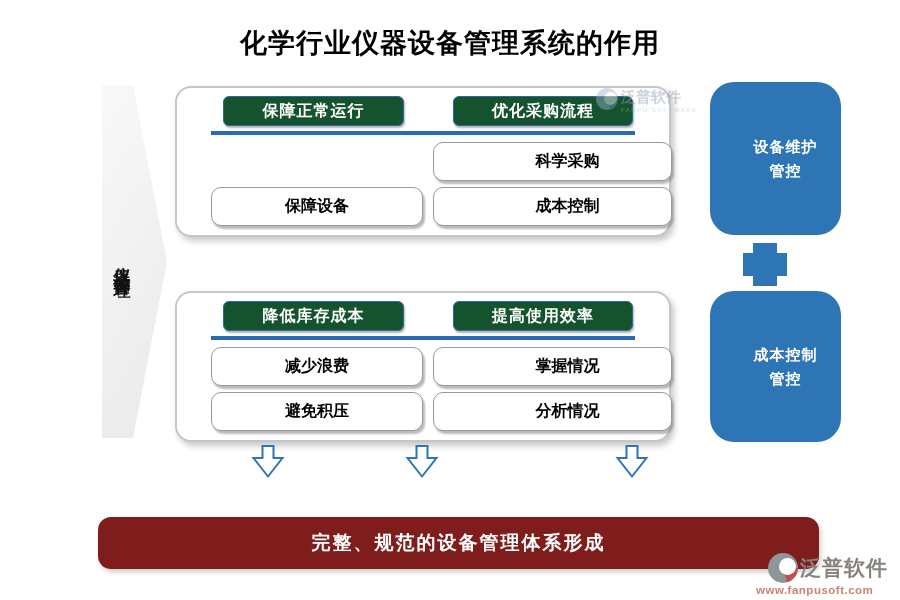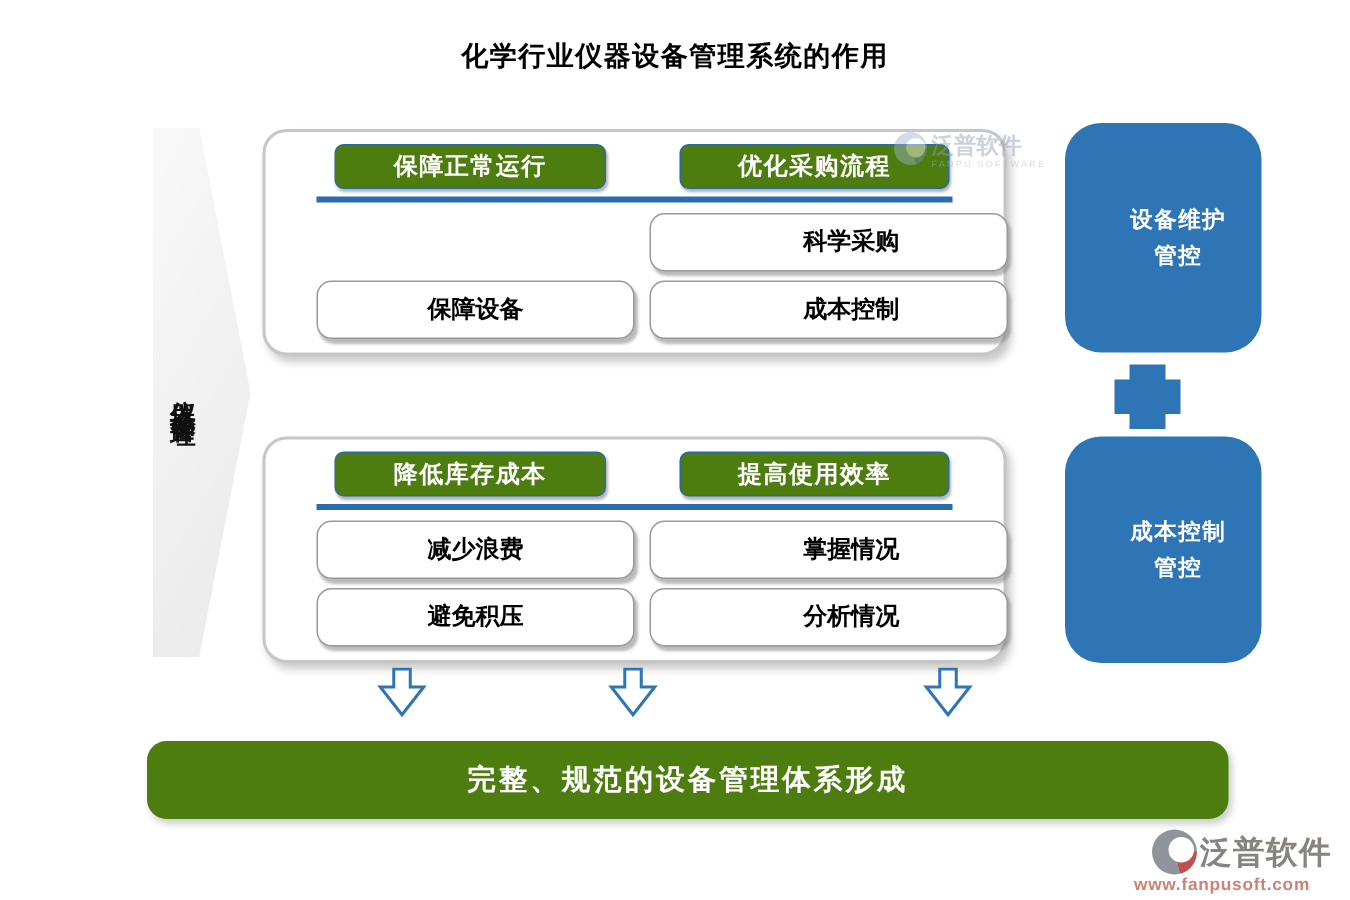--- a/index.html
+++ b/index.html
@@ -2,21 +2,21 @@
 <html><head>
 <meta charset="utf-8">
 <style>
   html,body { margin:0; padding:0; background:#ffffff; }
   .stage {
     position:relative; width:900px; height:600px; background:#ffffff;
     font-family:"Liberation Sans","DejaVu Sans",sans-serif; overflow:hidden;
   }
   .title {
     position:absolute; top:25px; left:0; width:100%; text-align:center;
-    font-size:18px; font-weight:700; color:#000; letter-spacing:1px;
+    font-size:27px; font-weight:700; color:#000; letter-spacing:1px;
   }
 
   
   .left-banner {
     position:absolute; left:100px; top:85px; width:67px; height:353px;
     background:linear-gradient(120deg,#f9f9f9,#e9e9e9);
     clip-path:polygon(3% 0%, 49% 0%, 100% 50%, 49% 100%, 3% 100%);
     filter:drop-shadow(2px 2px 3px rgba(0,0,0,0.15));
   }
   .left-banner-label {
@@ -30,21 +30,21 @@
   .panel {
     position:absolute; left:175px; width:492px; height:147px;
     background:#fff; border:2px solid #c6c6c6; border-radius:16px;
     box-shadow:3px 4px 6px rgba(0,0,0,0.22);
   }
   .panel-1 { top:86px; }
   .panel-2 { top:291px; }
 
   .hdr-btn {
     position:absolute; top:8px; height:28px; border-radius:6px;
-    background:#4d7c0f; border:1px solid #2a6aa5; color:#fff;
+    background:#14532d; border:1px solid #2a6aa5; color:#fff;
     font-size:16px; font-weight:700; letter-spacing:1px;
     display:flex; align-items:center; justify-content:center;
     box-shadow:1px 2px 2px rgba(0,0,0,0.3);
   }
   .hdr-a { left:46px; width:179px; }
   .hdr-b { left:276px; width:178px; }
 
   .divider { position:absolute; left:34px; top:43px; width:424px; height:4px; background:#2b6cb0; }
 
   .item-btn {
@@ -74,22 +74,22 @@
   .plus-icon .bar-h { position:absolute; left:0; top:10px; width:44px; height:23px; background:#2E75B6; }
 
   
   .down-arrow { position:absolute; top:445px; width:34px; height:34px; }
   .arrow-1 { left:251px; }
   .arrow-2 { left:405px; }
   .arrow-3 { left:615px; }
 
   
   .bottom-bar {
-    position:absolute; left:98px; top:494px; width:721px; height:52px;
-    background:#4d7c0f; border-radius:13px; color:#fff;
+    position:absolute; left:98px; top:517px; width:721px; height:52px;
+    background:#7f1d1d; border-radius:13px; color:#fff;
     font-size:19px; font-weight:700; letter-spacing:2px;
     display:flex; align-items:center; justify-content:center;
     box-shadow:2px 3px 5px rgba(0,0,0,0.2);
   }
 
   
   .watermark { position:absolute; left:596px; top:88px; display:flex; align-items:flex-start; gap:3px; opacity:0.45; z-index:5; }
   .wm-icon { width:22px; height:22px; border-radius:50%; position:relative; flex:0 0 auto;
     background:conic-gradient(from 90deg,#6f93bd 0 70deg,#9fb4cc 70deg 360deg); }
   .wm-icon::after { content:""; position:absolute; left:35%; top:16%; width:60%; height:60%; background:#fff; border-radius:50%; }

